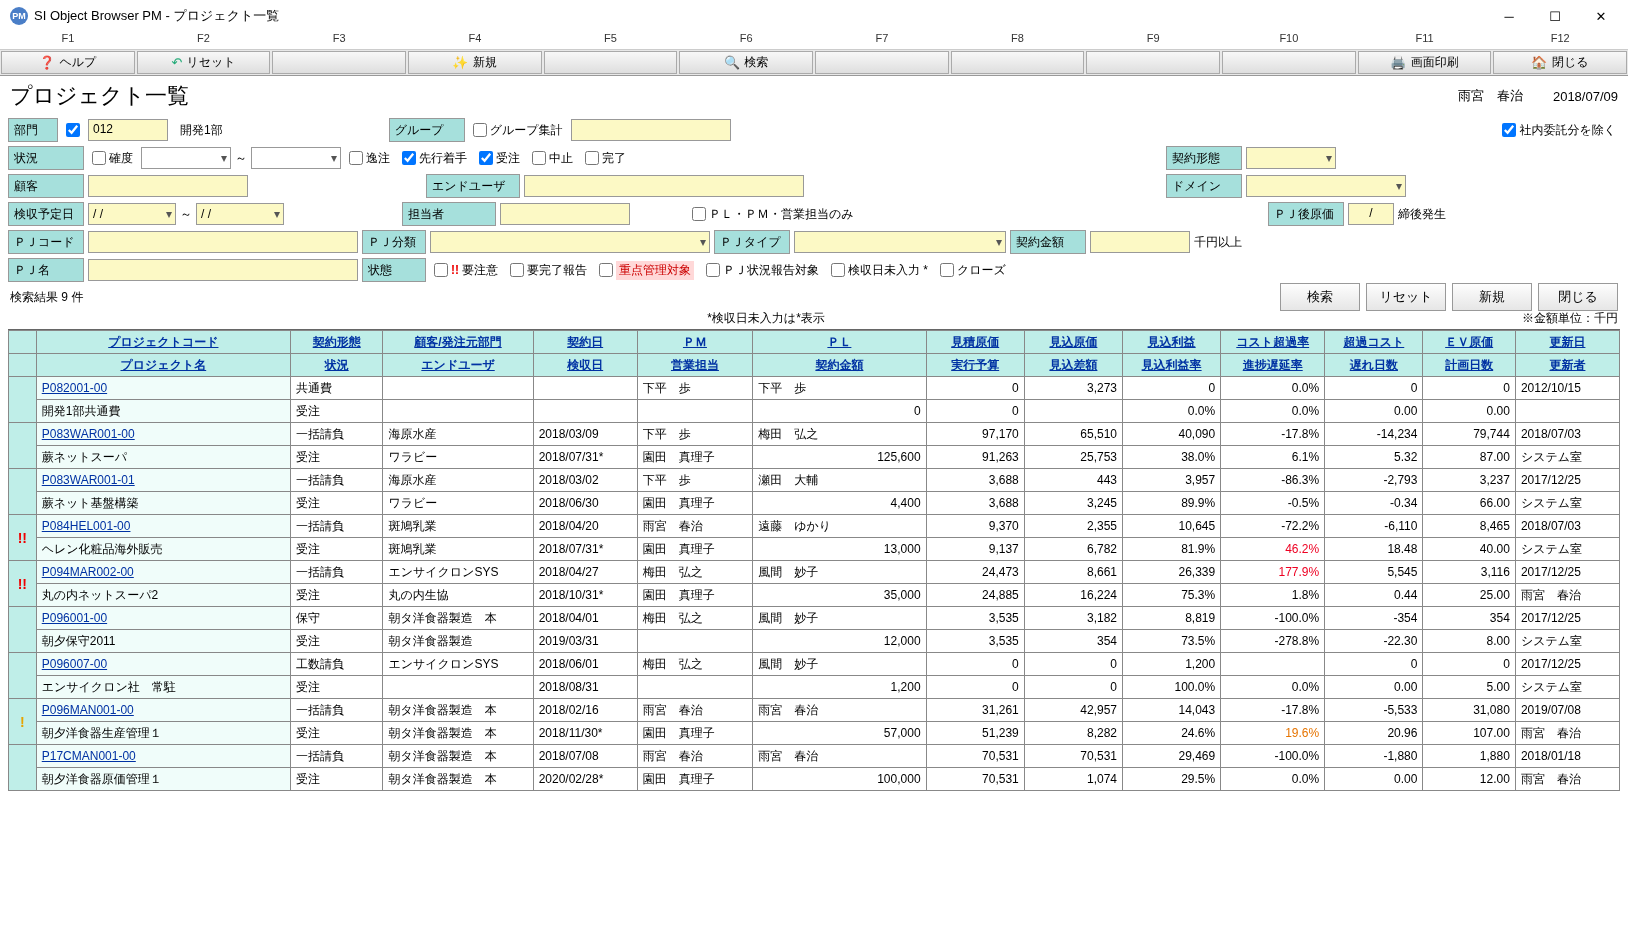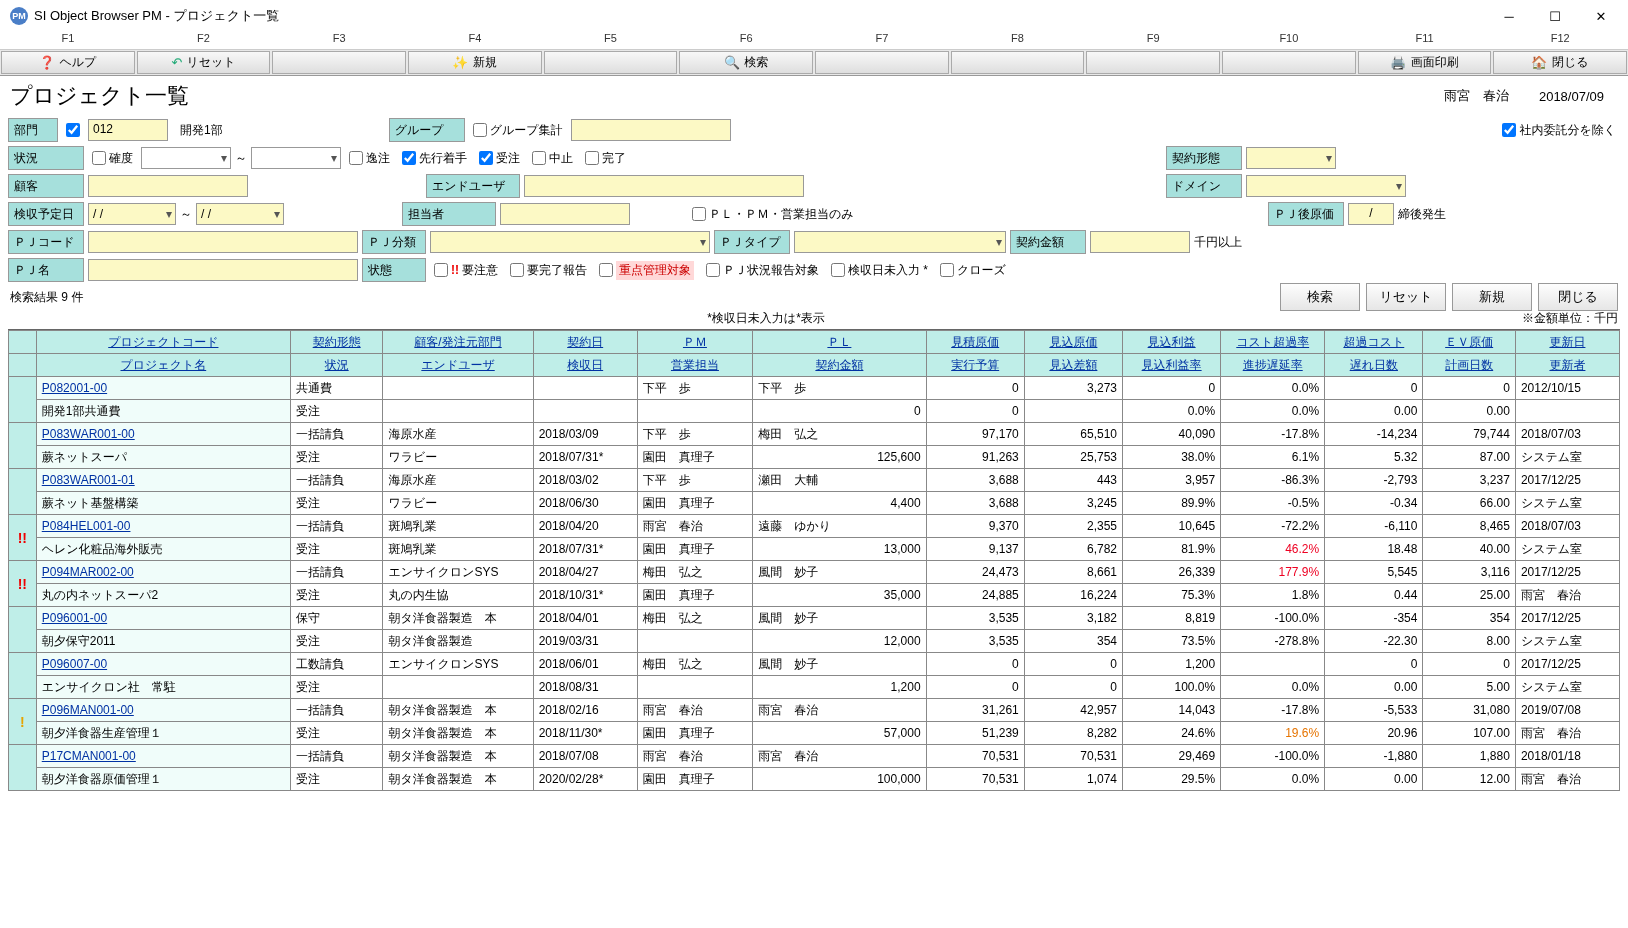--- a/index.html
+++ b/index.html
@@ -11,21 +11,21 @@
 .winbtns{display:flex}
 .winbtn{width:46px;height:32px;display:flex;align-items:center;justify-content:center;font-size:13px}
 .fkeys{display:flex;height:18px;border-bottom:1px solid #ccc}
 .fkey{flex:1;text-align:center;font-size:11px;color:#333}
 .toolbar{display:flex;height:26px;background:#e8e8e8;border-bottom:1px solid #999}
 .tbtn{flex:1;border:1px solid #aaa;background:linear-gradient(#f8f8f8,#dedede);margin:1px;display:flex;align-items:center;justify-content:center;gap:4px;font-size:12px}
 .tbtn .ico{font-size:13px}
 .heading{display:flex;align-items:center;padding:0 10px;height:40px}
 .heading h1{font-size:22px;font-weight:normal;flex:1}
 .heading .user{margin-right:30px;font-size:13px}
-.heading .date{font-size:13px;margin-right:14px}
+.heading .date{font-size:13px;}
 .filters{padding:0 8px}
 .frow{display:flex;align-items:center;height:28px;gap:4px}
 .flabel{background:#a6e0dc;border:1px solid #999;padding:3px 5px;min-width:76px;height:24px;display:flex;align-items:center}
 .finput{background:#fcf9c5;border:1px solid #999;height:22px;padding:2px 4px}
 .fcheck{display:flex;align-items:center;gap:3px;margin:0 4px}
 .fcheck input{width:14px;height:14px}
 .fdropdown{background:#fcf9c5;border:1px solid #999;height:22px;display:flex;align-items:center;padding:0 4px;position:relative}
 .fdropdown::after{content:"▾";position:absolute;right:3px;color:#555}
 .plain-select{background:#fff;border:1px solid #999;height:22px;position:relative;display:flex;align-items:center}
 .plain-select::after{content:"▾";position:absolute;right:3px;color:#555}
@@ -33,21 +33,21 @@
 .important{background:#ffd8d8;color:#c00;padding:1px 3px}
 .results-bar{padding:4px 10px;display:flex;align-items:center;height:26px}
 .results-bar .actions{display:flex;gap:6px}
 .btn{border:1px solid #999;background:linear-gradient(#fdfdfd,#e6e6e6);padding:4px 0;width:80px;text-align:center;font-size:13px}
 .notes{display:flex;padding:0 10px 2px}
 .notes .left{flex:1;text-align:center;font-size:12px}
 .notes .right{font-size:12px}
 .gridwrap{flex:1;overflow:auto;border-top:1px solid #666;margin:0 8px}
 table{border-collapse:collapse;width:100%}
 th,td{border:1px solid #888;padding:2px 5px;white-space:nowrap;font-size:12px;height:23px}
-th{background:#bfeee8;font-weight:normal}
+th{background:#bfeee8;font-weight:bold}
 th a{color:#0032a3;text-decoration:underline}
 .hcol{background:#bfeee8;width:24px}
 td.shade{background:#f0fdfa}
 td.num{text-align:right}
 td.link{color:#0032a3;text-decoration:underline;background:#f0fdfa}
 .warn-red{color:#e02}
 .warn-or{color:#e67400}
 .excl-red{color:#e00;font-weight:bold;font-size:14px;text-align:center}
 .excl-or{color:#e6a400;font-weight:bold;font-size:14px;text-align:center}
 </style>

